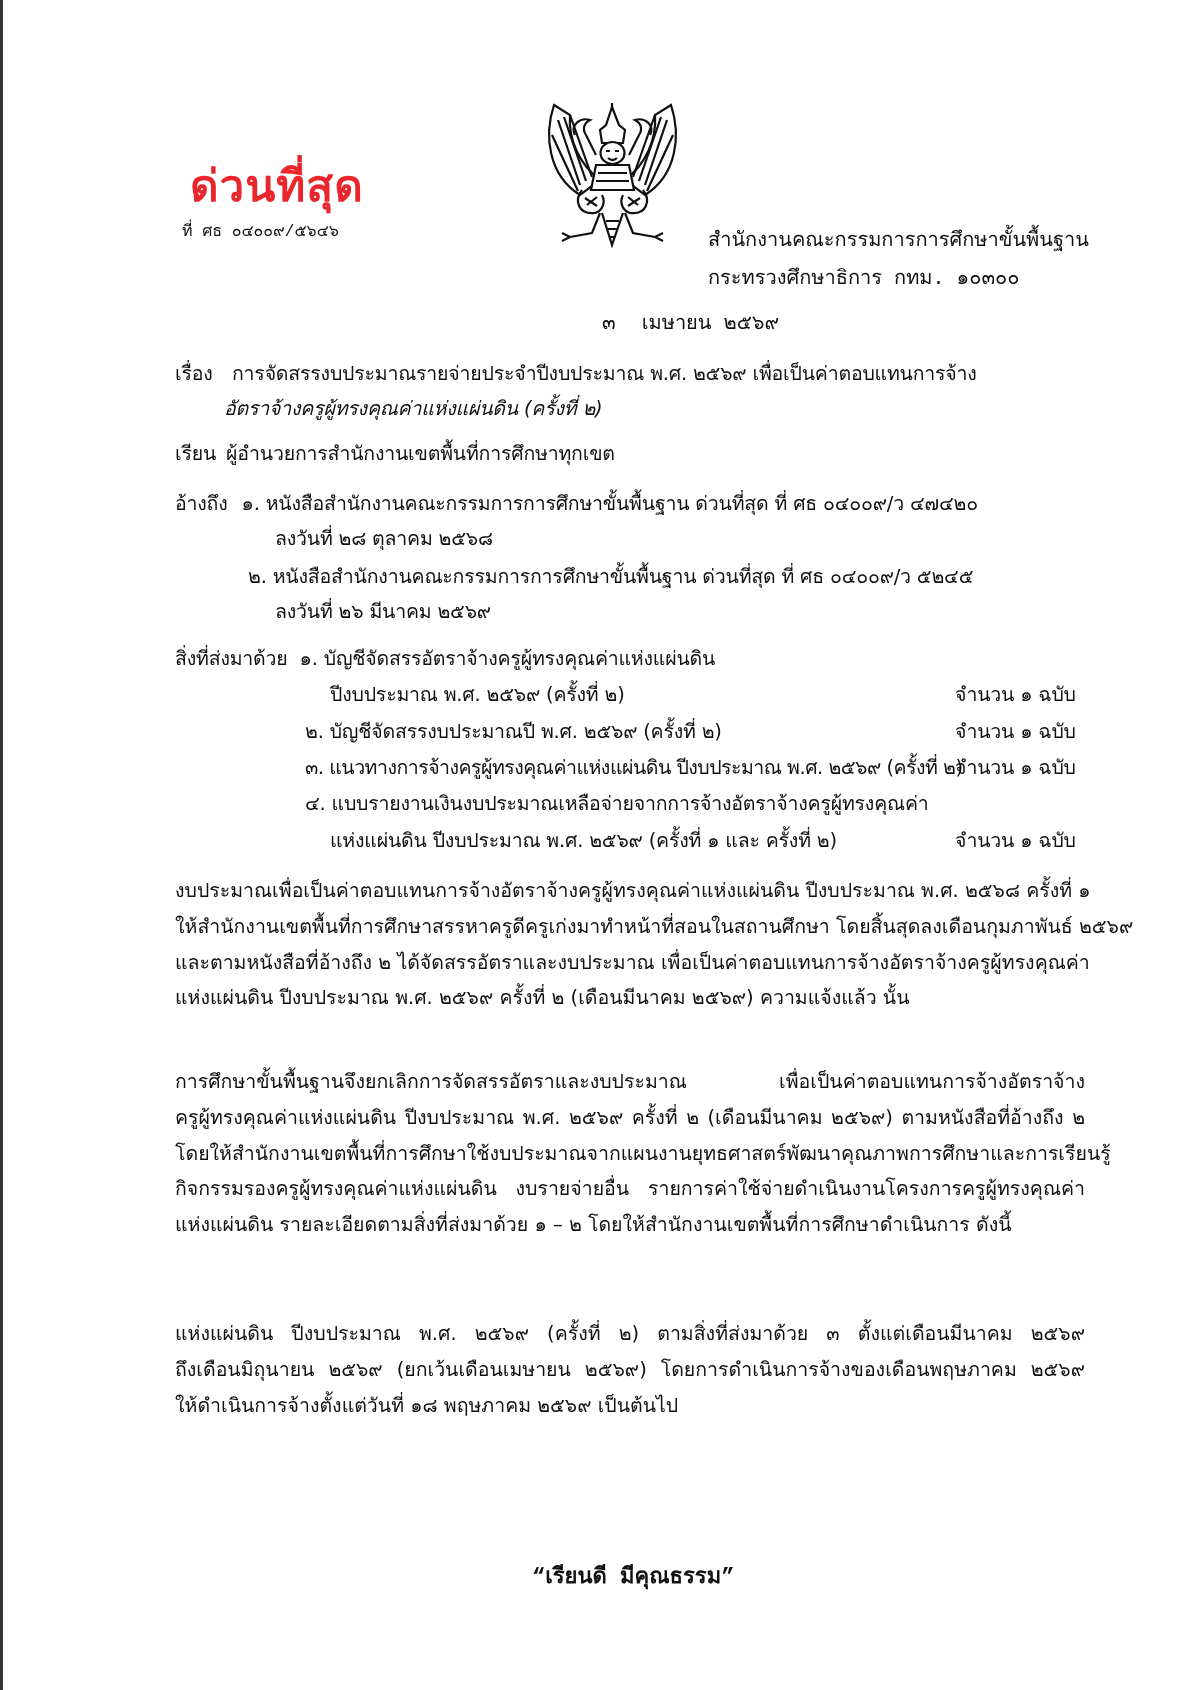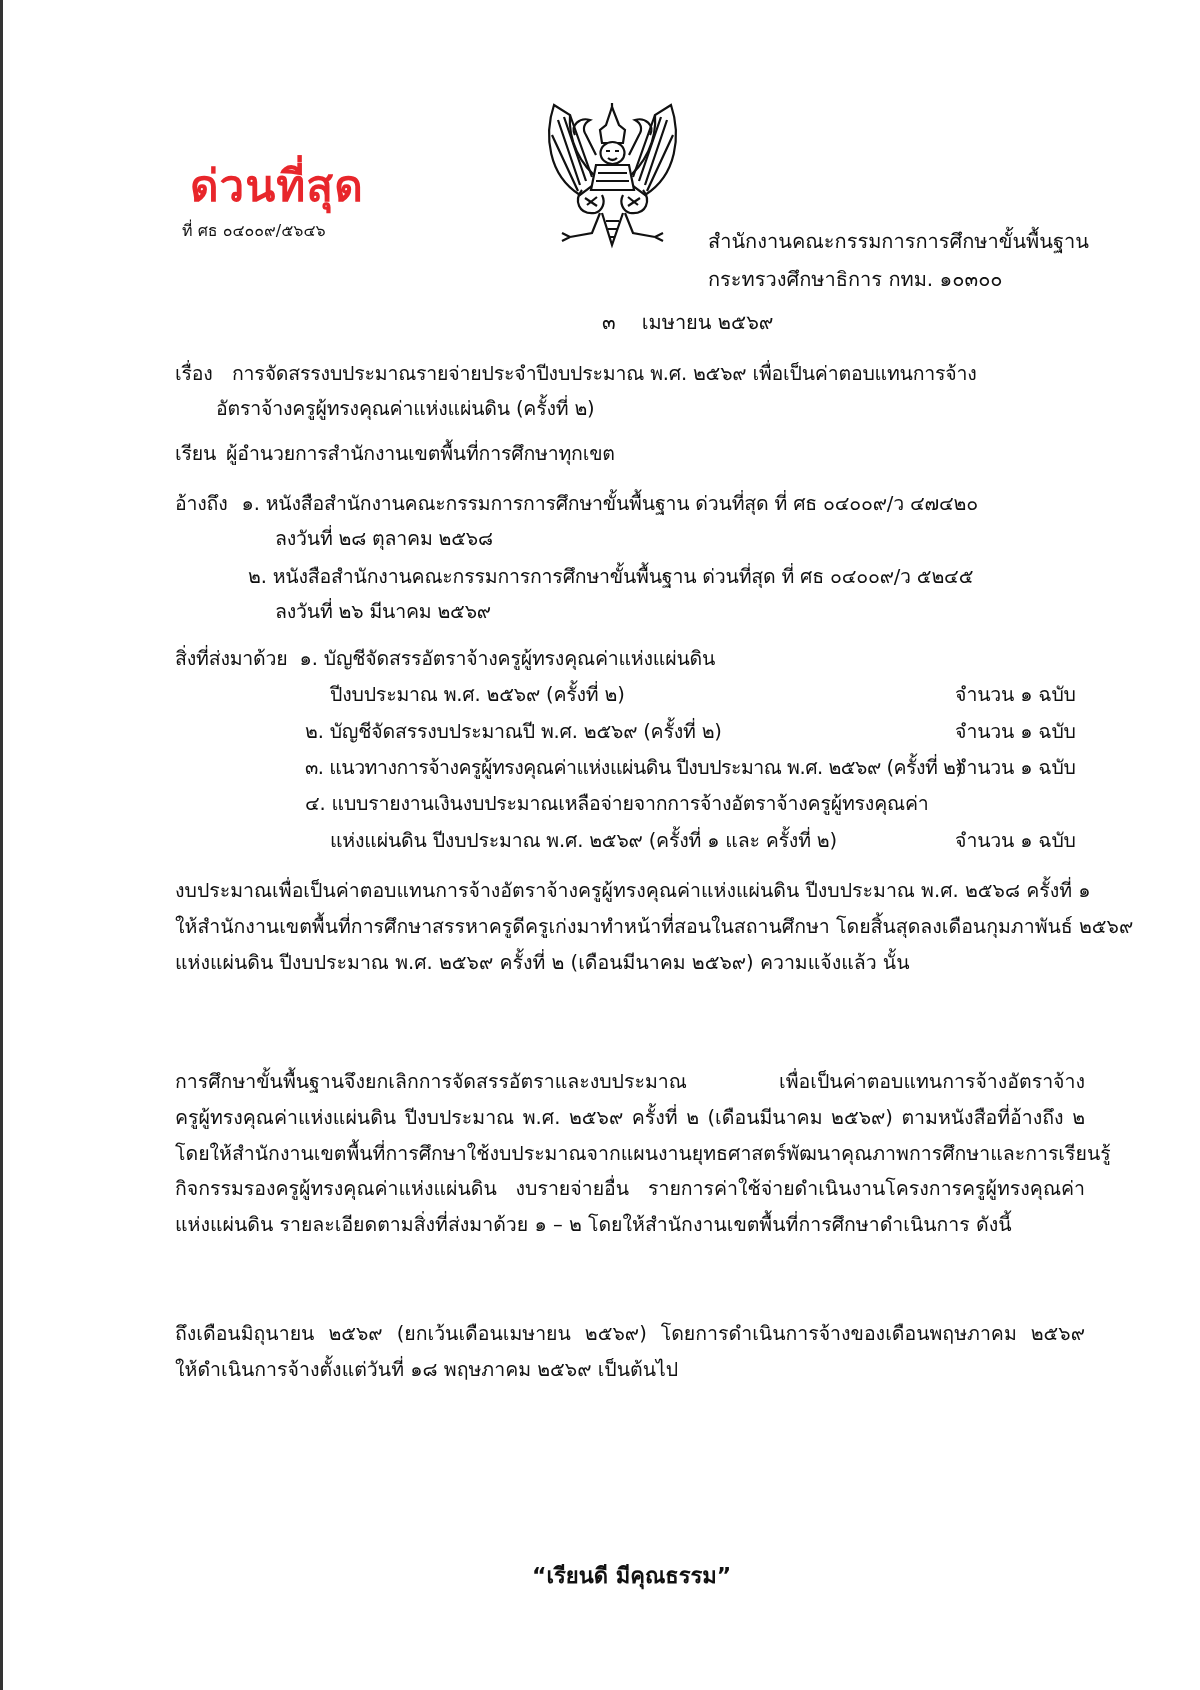--- a/index.html
+++ b/index.html
@@ -2,21 +2,21 @@
 <html><head>
 <meta charset="utf-8">
 <style>
   html, body { margin: 0; padding: 0; }
   body {
     width: 1200px; height: 1690px; background: #ffffff;
     position: relative; overflow: hidden;
     font-family: "DejaVu Sans", sans-serif; color: #111;
   }
   .page-edge { position: absolute; left: 0; top: 0; width: 3px; height: 1690px; background: #333; }
-  .abs { position: absolute; white-space: nowrap; }
+  .abs { position: absolute; white-space: nowrap; font-family: Liberation Mono, monospace; }
   .t { font-size: 19.5px; line-height: 36px; letter-spacing: -0.2px; }
   .urgent { color: #e8262b; font-size: 44px; font-weight: bold; left: 190px; top: 150px; letter-spacing: 1px; }
   .ref-no { left: 182px; top: 218px; font-size: 16px; }
   .garuda { position: absolute; left: 540px; top: 95px; width: 145px; height: 155px; }
   .agency { left: 708px; top: 222px; font-size: 20px; line-height: 38px; }
   .date { left: 602px; top: 306px; font-size: 20px; }
   .date span { margin-right: 26px; }
   .label { display: inline-block; }
   .row { position: absolute; left: 175px; white-space: nowrap; }
   .qty { position: absolute; left: 955px; white-space: nowrap; font-size: 19.5px; }
@@ -70,21 +70,21 @@
   <div>กระทรวงศึกษาธิการ  กทม.  ๑๐๓๐๐</div>
 </div>
 
 <div class="abs date">
   <span>๓</span><span>เมษายน  ๒๕๖๙</span>
 </div>
 
 <div class="row t" style="top:356px;">
   <span class="label" style="width:43px;margin-right:14px;">เรื่อง</span><span>การจัดสรรงบประมาณรายจ่ายประจำปีงบประมาณ พ.ศ. ๒๕๖๙ เพื่อเป็นค่าตอบแทนการจ้าง</span>
 </div>
-<div class="row t" style="top:391px; left:216px;">อัตราจ้างครูผู้ทรงคุณค่าแห่งแผ่นดิน (ครั้งที่ ๒)</div>
+<div class="row t" style="top:391px; left:224px;font-style:italic;">อัตราจ้างครูผู้ทรงคุณค่าแห่งแผ่นดิน (ครั้งที่ ๒)</div>
 
 <div class="row t" style="top:436px;">
   <span class="label" style="margin-right:10px;">เรียน</span><span>ผู้อำนวยการสำนักงานเขตพื้นที่การศึกษาทุกเขต</span>
 </div>
 
 <div class="row t" style="top:486px;">
   <span class="label" style="margin-right:14px;">อ้างถึง</span><span>๑. หนังสือสำนักงานคณะกรรมการการศึกษาขั้นพื้นฐาน ด่วนที่สุด ที่ ศธ ๐๔๐๐๙/ว ๔๗๔๒๐</span>
 </div>
 <div class="row t" style="top:521px; left:275px;">ลงวันที่ ๒๘ ตุลาคม ๒๕๖๘</div>
 <div class="row t" style="top:559px; left:248px;">๒. หนังสือสำนักงานคณะกรรมการการศึกษาขั้นพื้นฐาน ด่วนที่สุด ที่ ศธ ๐๔๐๐๙/ว ๕๒๔๕</div>
@@ -102,29 +102,31 @@
 <div class="row t" style="top:750px; left:305px; letter-spacing:-0.5px;">๓. แนวทางการจ้างครูผู้ทรงคุณค่าแห่งแผ่นดิน ปีงบประมาณ พ.ศ. ๒๕๖๙ (ครั้งที่ ๒)</div>
 <div class="qty t" style="top:750px;">จำนวน ๑ ฉบับ</div>
 
 <div class="row t" style="top:786px; left:305px;">๔. แบบรายงานเงินงบประมาณเหลือจ่ายจากการจ้างอัตราจ้างครูผู้ทรงคุณค่า</div>
 <div class="row t" style="top:823px; left:330px;">แห่งแผ่นดิน ปีงบประมาณ พ.ศ. ๒๕๖๙ (ครั้งที่ ๑ และ ครั้งที่ ๒)</div>
 <div class="qty t" style="top:823px;">จำนวน ๑ ฉบับ</div>
 
 <div class="para" style="top:873px;">
   <span class="line">งบประมาณเพื่อเป็นค่าตอบแทนการจ้างอัตราจ้างครูผู้ทรงคุณค่าแห่งแผ่นดิน ปีงบประมาณ พ.ศ. ๒๕๖๘ ครั้งที่ ๑</span>
   <span class="line">ให้สำนักงานเขตพื้นที่การศึกษาสรรหาครูดีครูเก่งมาทำหน้าที่สอนในสถานศึกษา โดยสิ้นสุดลงเดือนกุมภาพันธ์ ๒๕๖๙</span>
+  <span class="line">และตามหนังสือที่อ้างถึง ๒ ได้จัดสรรอัตราและงบประมาณ เพื่อเป็นค่าตอบแทนการจ้างอัตราจ้างครูผู้ทรงคุณค่า</span>
   <span class="line last">แห่งแผ่นดิน ปีงบประมาณ พ.ศ. ๒๕๖๙ ครั้งที่ ๒ (เดือนมีนาคม ๒๕๖๙) ความแจ้งแล้ว  นั้น</span>
 </div>
 
 <div class="para" style="top:1064px;">
   <span class="line">การศึกษาขั้นพื้นฐานจึงยกเลิกการจัดสรรอัตราและงบประมาณ เพื่อเป็นค่าตอบแทนการจ้างอัตราจ้าง</span>
   <span class="line">ครูผู้ทรงคุณค่าแห่งแผ่นดิน ปีงบประมาณ พ.ศ. ๒๕๖๙ ครั้งที่ ๒ (เดือนมีนาคม ๒๕๖๙) ตามหนังสือที่อ้างถึง ๒</span>
   <span class="line">โดยให้สำนักงานเขตพื้นที่การศึกษาใช้งบประมาณจากแผนงานยุทธศาสตร์พัฒนาคุณภาพการศึกษาและการเรียนรู้</span>
   <span class="line">กิจกรรมรองครูผู้ทรงคุณค่าแห่งแผ่นดิน งบรายจ่ายอื่น รายการค่าใช้จ่ายดำเนินงานโครงการครูผู้ทรงคุณค่า</span>
   <span class="line last">แห่งแผ่นดิน รายละเอียดตามสิ่งที่ส่งมาด้วย ๑ – ๒ โดยให้สำนักงานเขตพื้นที่การศึกษาดำเนินการ ดังนี้</span>
 </div>
 
 <div class="para" style="top:1316px;">
+  <span class="line">แห่งแผ่นดิน ปีงบประมาณ พ.ศ. ๒๕๖๙ (ครั้งที่ ๒) ตามสิ่งที่ส่งมาด้วย ๓ ตั้งแต่เดือนมีนาคม ๒๕๖๙</span>
   <span class="line">ถึงเดือนมิถุนายน ๒๕๖๙ (ยกเว้นเดือนเมษายน ๒๕๖๙) โดยการดำเนินการจ้างของเดือนพฤษภาคม ๒๕๖๙</span>
   <span class="line last">ให้ดำเนินการจ้างตั้งแต่วันที่ ๑๘ พฤษภาคม ๒๕๖๙ เป็นต้นไป</span>
 </div>
 
 <div class="abs motto">“เรียนดี มีคุณธรรม”</div>
 
 </body></html>

